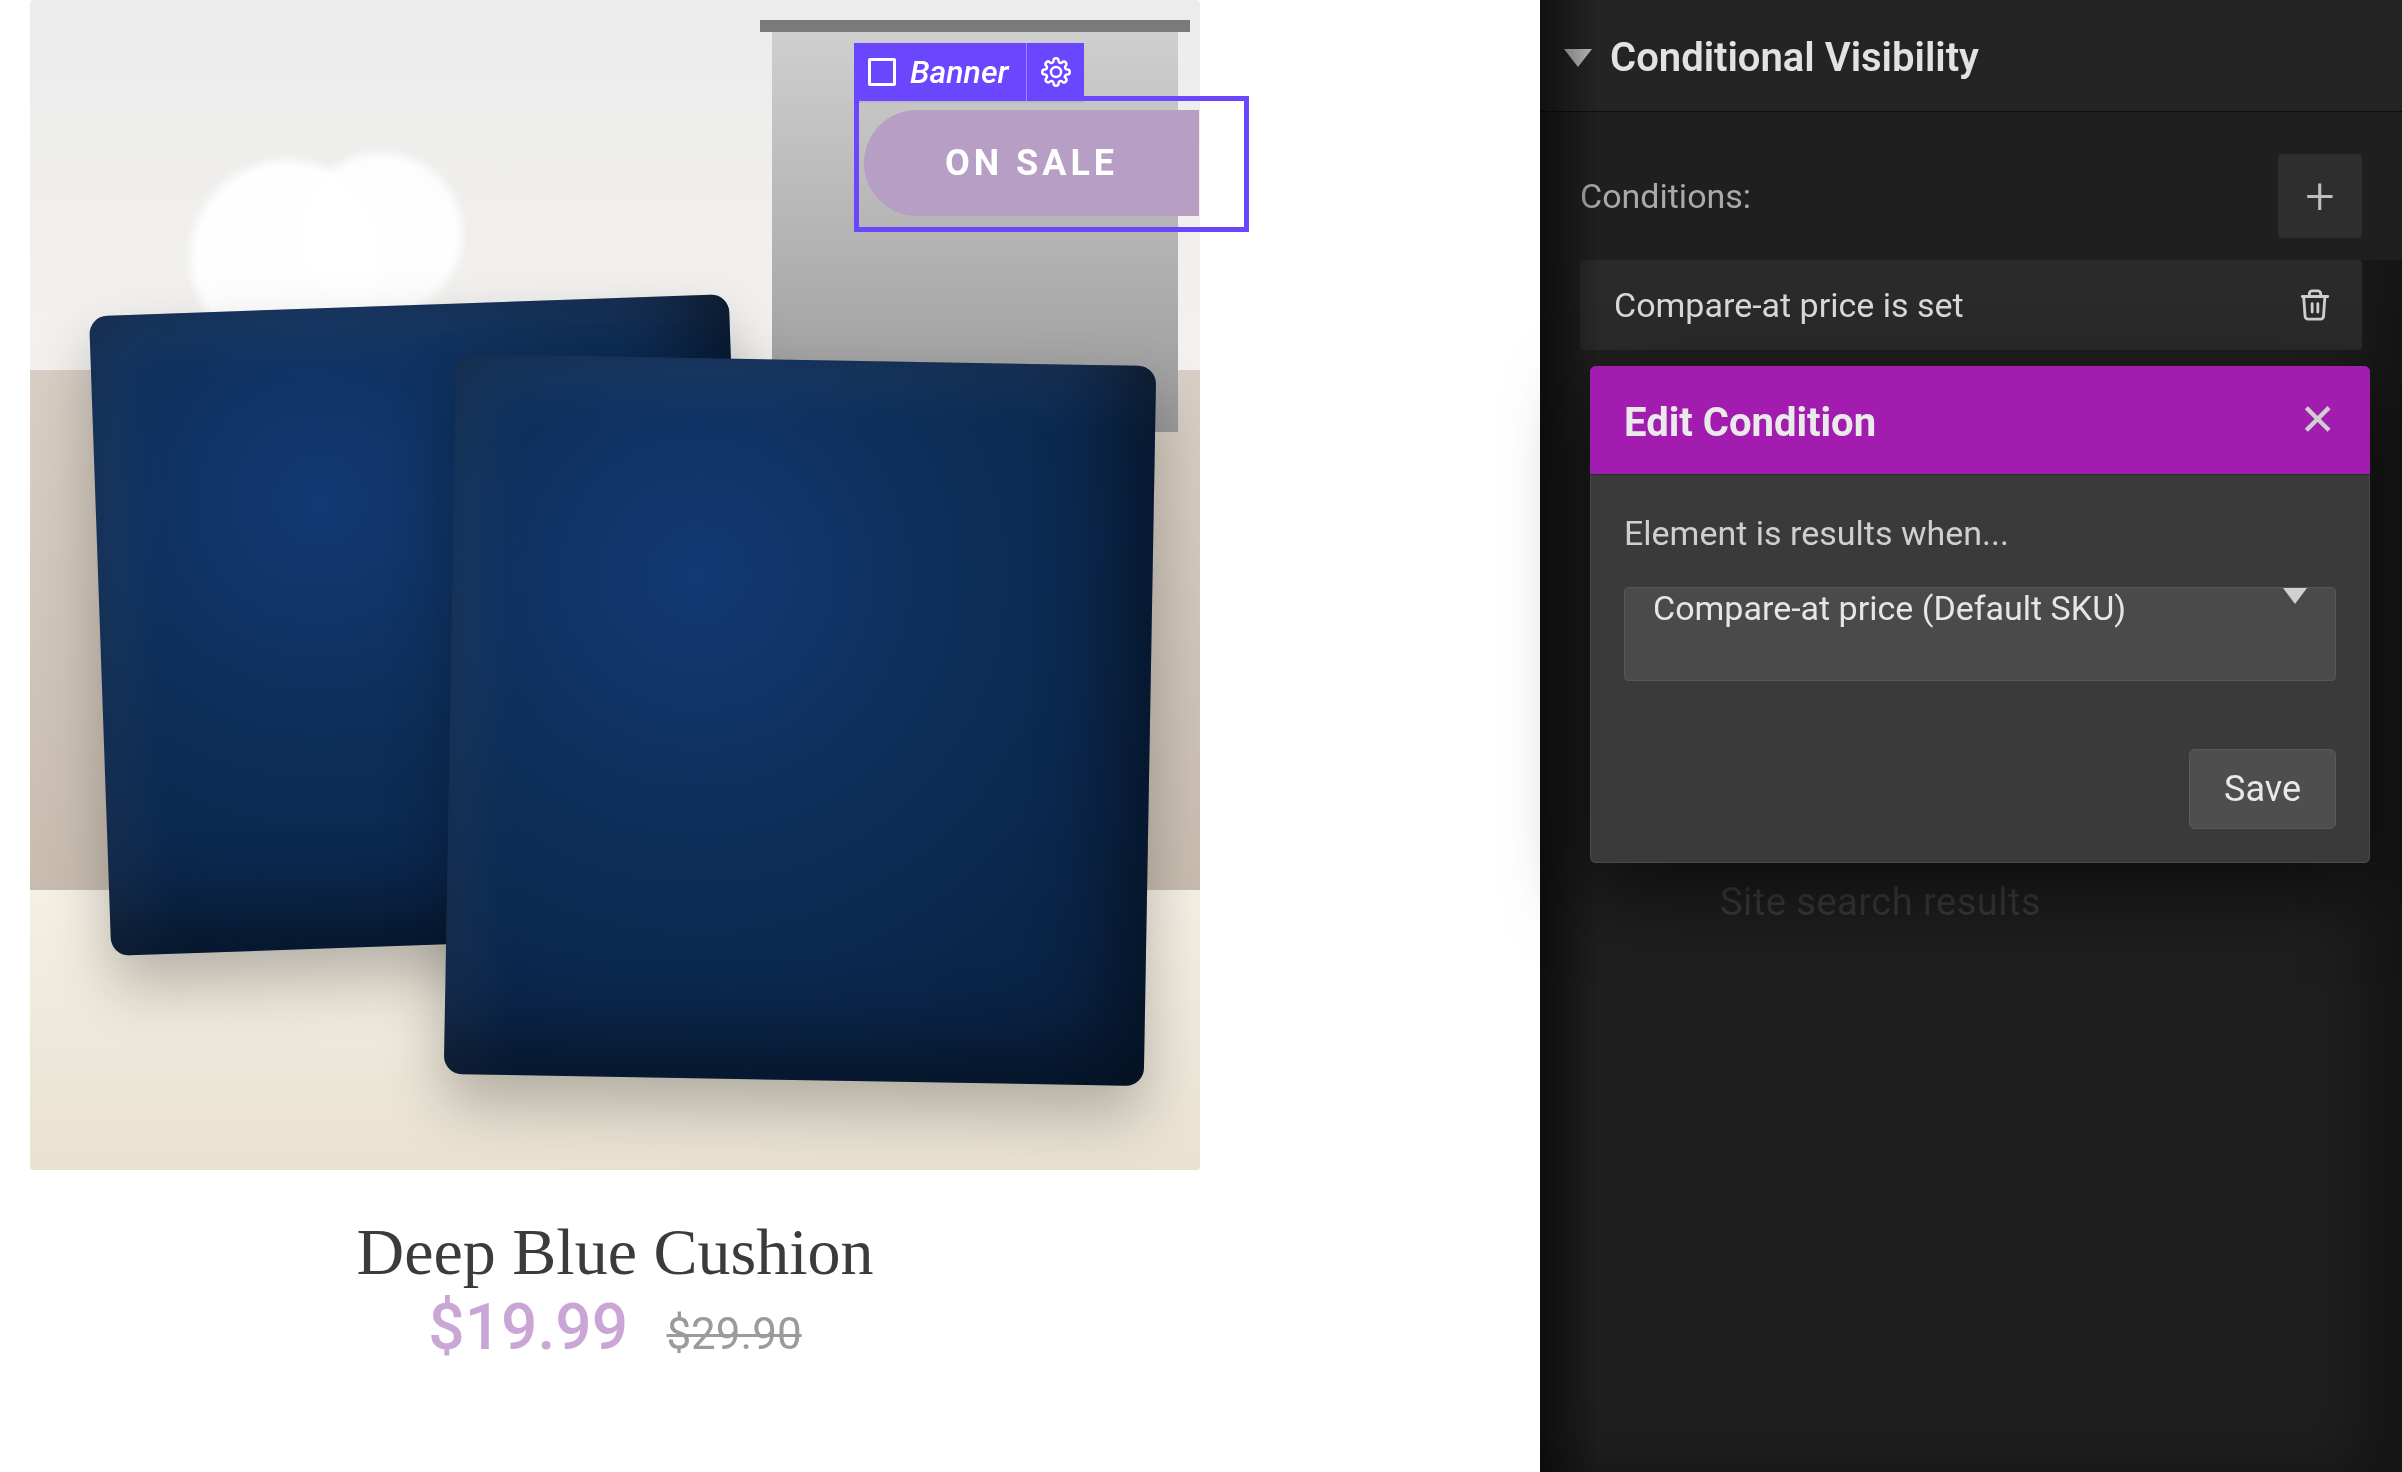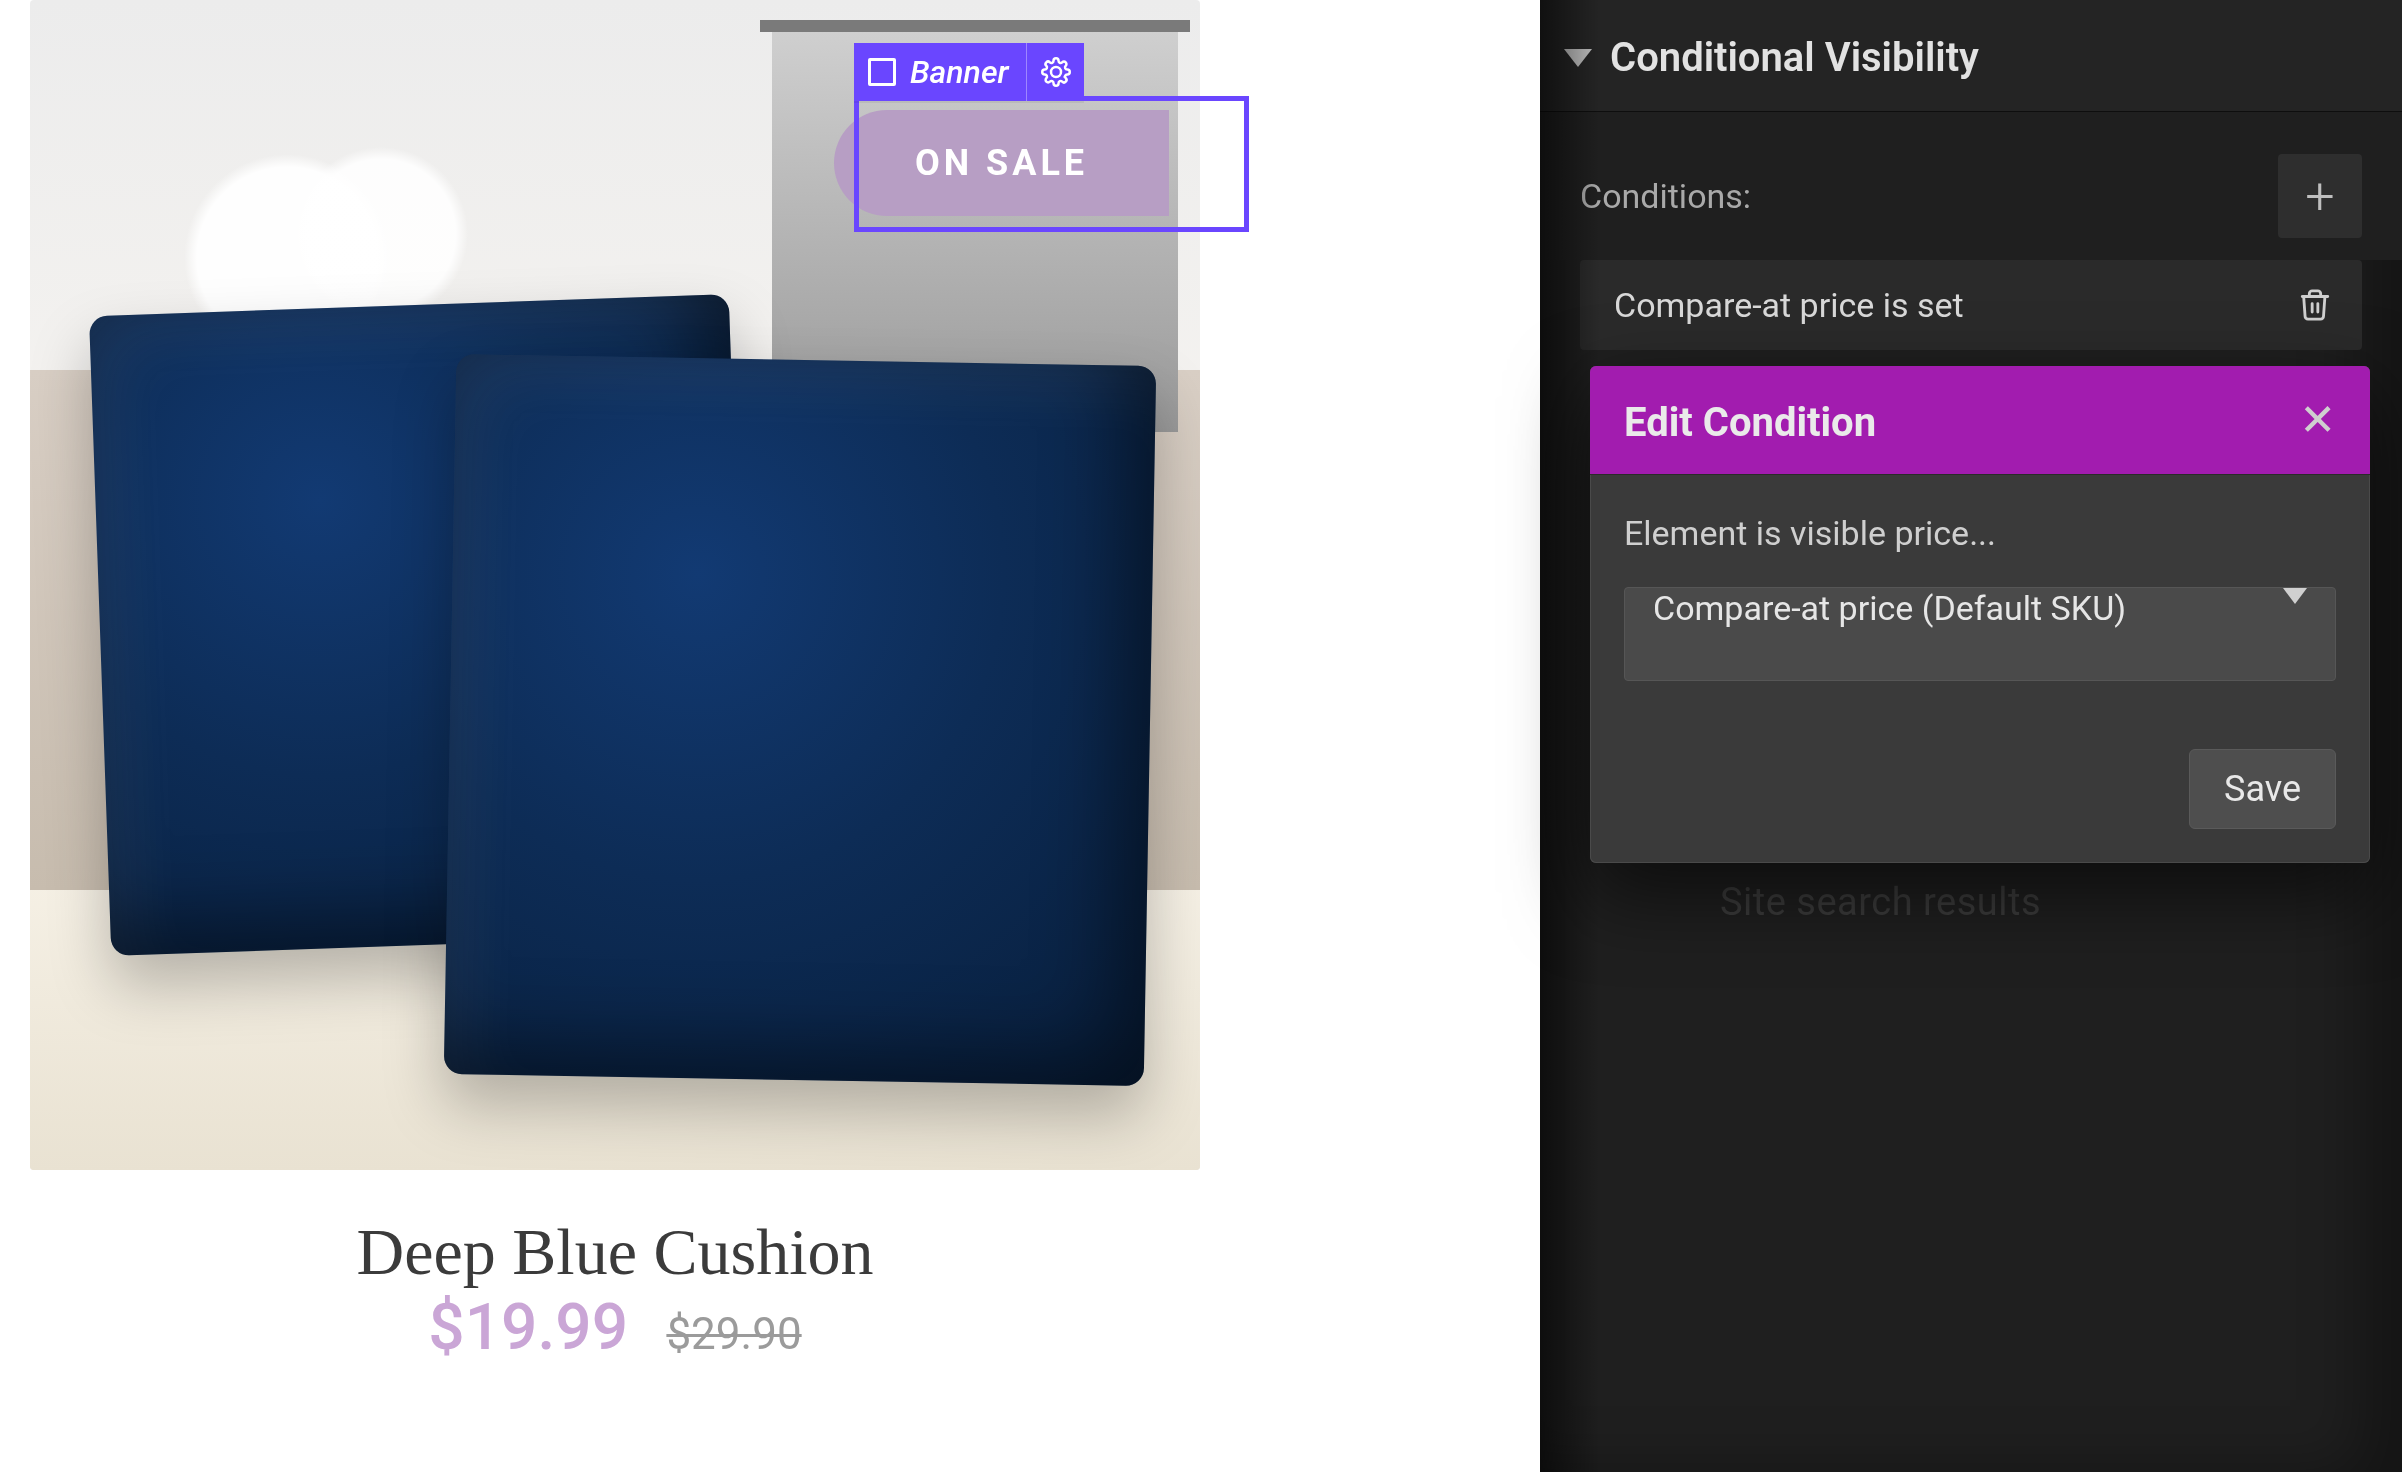--- a/index.html
+++ b/index.html
@@ -71,21 +71,21 @@
     width:28px; height:28px; border:3px solid #fff; border-radius:2px;
   }
   .selection-label .gear {
     width:58px; display:flex; align-items:center; justify-content:center;
     border-left:1px solid rgba(255,255,255,.35);
   }
   .selection-label svg { display:block; }
 
   .sale-badge {
     position:absolute;
-    left: 804px; top: 110px;
+    left: 834px; top: 110px;
     width: 335px; height: 106px;
     background:#b79ec4;
     color:#fff;
     display:flex; align-items:center; justify-content:center;
     font-size:36px; letter-spacing:4px; font-weight:700;
     border-top-left-radius: 54px;
     border-bottom-left-radius: 54px;
     z-index:4;
   }
 
@@ -291,21 +291,21 @@
   <div class="ghost-text">Site search results</div>
 
   <div class="popover">
     <div class="popover-header">
       <h3>Edit Condition</h3>
       <span class="x">
         <span>✕</span>
       </span>
     </div>
     <div class="popover-body">
-      <div class="hint">Element is visible price...</div>
+      <div class="hint">Element is results when...</div>
 
       <div class="select">
         <span>Compare-at price (Default SKU)</span>
         <span class="caret"></span>
       </div>
 
     </div>
     <div class="popover-footer">
       <div class="save-btn">Save</div>
     </div>

